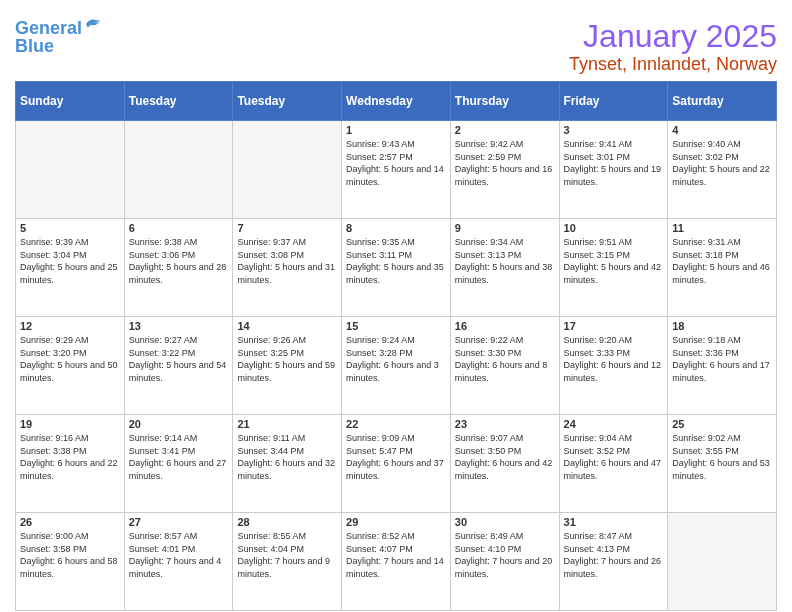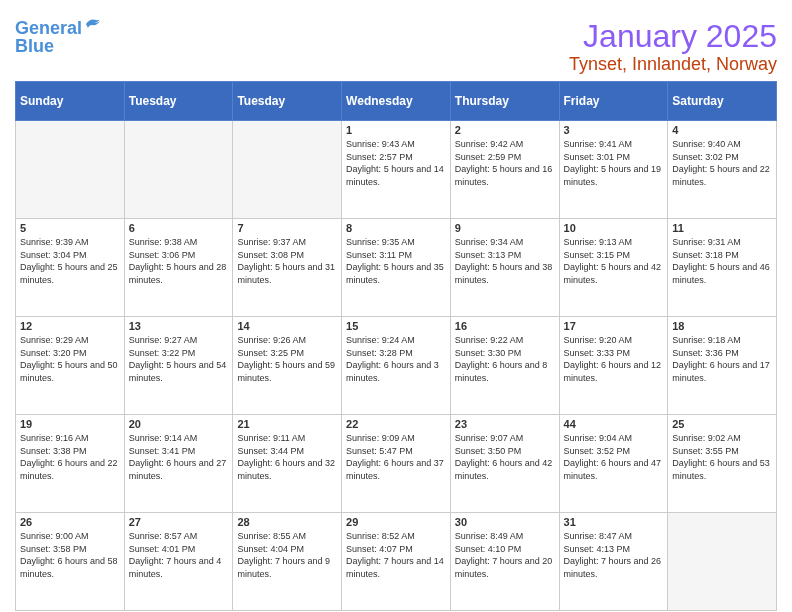--- a/index.html
+++ b/index.html
@@ -191,21 +191,21 @@
           </td>
           <td>
             <span class="day-num">9</span>
             <div class="day-info">Sunrise: 9:34 AM
 Sunset: 3:13 PM
 Daylight: 5 hours
 and 38 minutes.</div>
           </td>
           <td>
             <span class="day-num">10</span>
-            <div class="day-info">Sunrise: 9:13 AM
+            <div class="day-info">Sunrise: 9:51 AM
 Sunset: 3:15 PM
 Daylight: 5 hours
 and 42 minutes.</div>
           </td>
           <td>
             <span class="day-num">11</span>
             <div class="day-info">Sunrise: 9:31 AM
 Sunset: 3:18 PM
 Daylight: 5 hours
 and 46 minutes.</div>
@@ -292,21 +292,21 @@
 and 37 minutes.</div>
           </td>
           <td>
             <span class="day-num">23</span>
             <div class="day-info">Sunrise: 9:07 AM
 Sunset: 3:50 PM
 Daylight: 6 hours
 and 42 minutes.</div>
           </td>
           <td>
-            <span class="day-num">44</span>
+            <span class="day-num">24</span>
             <div class="day-info">Sunrise: 9:04 AM
 Sunset: 3:52 PM
 Daylight: 6 hours
 and 47 minutes.</div>
           </td>
           <td>
             <span class="day-num">25</span>
             <div class="day-info">Sunrise: 9:02 AM
 Sunset: 3:55 PM
 Daylight: 6 hours

